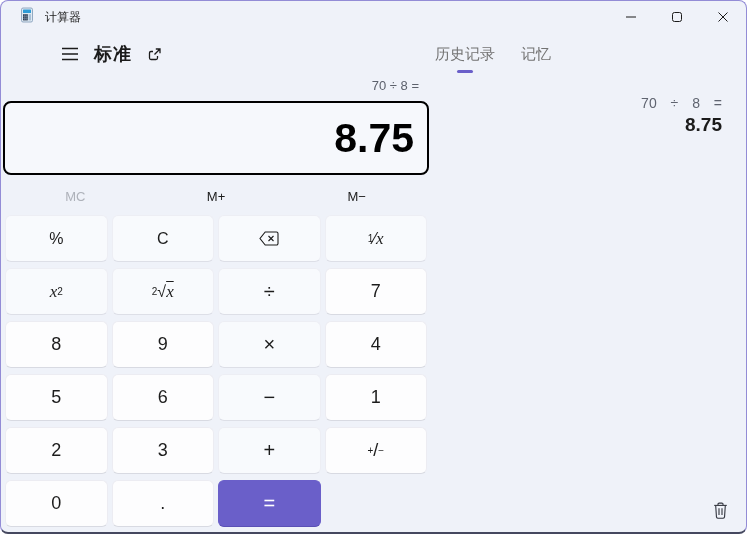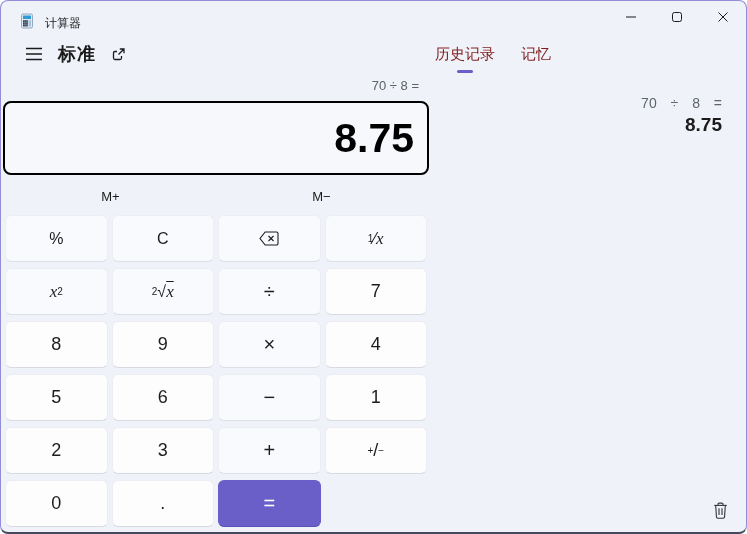--- a/index.html
+++ b/index.html
@@ -11,35 +11,35 @@
     background:#eff2f9;
     border:1px solid #938cd6;
     border-bottom:2px solid #45485f;
     border-radius:8px;
     overflow:hidden;
     position:relative;
     display:flex; flex-direction:column;
   }
 
   
-  .titlebar{ height:32px; display:flex; align-items:flex-end; flex:0 0 auto; }
+  .titlebar{ height:32px; display:flex; align-items:center; flex:0 0 auto; }
   .titlebar-left{ display:flex; align-items:center; padding-left:18px; gap:10px; }
   .app-title{ font-size:12px; color:#1b1b1b; }
   .win-controls{ margin-left:auto; display:flex; height:100%; }
   .win-btn{ width:46px; height:100%; display:flex; align-items:center; justify-content:center;
             background:transparent; border:none; cursor:pointer; }
   .win-btn svg{ display:block; }
 
   
   .content{ flex:1; display:flex; min-height:0; }
   .main-col{ width:430px; flex:0 0 430px; display:flex; flex-direction:column; }
   .side-col{ flex:1; display:flex; flex-direction:column; min-width:0; }
 
   
-  .toolbar{ height:42px; display:flex; align-items:center; padding-left:15px; flex:0 0 auto; }
+  .toolbar{ height:42px; display:flex; align-items:center; padding-left:15px; flex:0 0 auto;margin-left:36px; }
   .icon-btn{ width:36px; height:34px; border:none; background:transparent; border-radius:4px;
              display:flex; align-items:center; justify-content:center; cursor:pointer; }
   .mode-label{ font-size:18px; font-weight:bold; margin:0 4px 0 6px; letter-spacing:1px; }
 
   
   .expr-line{ height:24px; text-align:right; padding-right:12px; font-size:13px;
               color:#5c616c; line-height:22px; flex:0 0 auto; }
   .display{ margin:2px 2px 0 2px; height:74px; border:2px solid #000; border-radius:8px;
             background:#f6f8fc; display:flex; align-items:center; justify-content:flex-end;
             padding-right:13px; flex:0 0 auto; }
@@ -62,21 +62,21 @@
   .key-equals{ background:#6a5fc9; border:1px solid #6a5fc9; border-bottom-color:#5a50b5;
                color:#fff; font-size:20px; }
   .key sup{ font-size:10px; }
   .key sub{ font-size:10px; }
   .key i{ font-family:"Liberation Serif","DejaVu Serif",serif; font-style:italic; font-size:17px; }
   .ovl{ text-decoration:overline; }
 
   
   .tabs-row{ height:42px; display:flex; align-items:center; gap:26px; padding-left:4px; flex:0 0 auto; }
   .tab{ position:relative; height:100%; display:flex; align-items:center; font-size:15px;
-        background:transparent; border:none; cursor:pointer; font-family:inherit; color:#7f1d1d; }
+        background:transparent; border:none; cursor:pointer; font-family:inherit; color:#737373; }
   .tab-underline{ position:absolute; bottom:2px; left:50%; transform:translateX(-50%);
                   width:16px; height:3px; border-radius:2px; background:#6a5fc9; }
   .history-list{ flex:1; padding-top:14px; overflow:hidden; }
   .history-entry{ text-align:right; padding:6px 24px 8px 12px; cursor:pointer; }
   .history-expr{ font-size:14px; color:#5f6470; word-spacing:10px; }
   .history-result{ font-size:19px; font-weight:bold; color:#1b1b1b; margin-top:3px; }
   .panel-footer{ height:40px; position:relative; flex:0 0 auto; }
   .trash-btn{ position:absolute; right:10px; bottom:6px; width:32px; height:30px;
               background:transparent; border:none; border-radius:4px; cursor:pointer;
               display:flex; align-items:center; justify-content:center; }
@@ -137,20 +137,21 @@
         </button>
       </div>
 
       <div class="expr-line">70 ÷ 8 =</div>
 
       <div class="display">
         <span class="display-value">8.75</span>
       </div>
 
       <div class="memory-row">
+          <button class="mem-btn disabled" disabled="">MC</button>
           <button class="mem-btn">M+</button>
           <button class="mem-btn">M−</button>
         </div>
 
       <div class="keypad">
           <button class="key key-function">%</button>
           <button class="key key-function">C</button>
           <button class="key key-function">
             <svg width="20" height="15" viewBox="0 0 20 15">
               <path d="M6.2 1 H17.5 A1.5 1.5 0 0 1 19 2.5 v10 A1.5 1.5 0 0 1 17.5 14 H6.2 L1 7.5 Z" fill="none" stroke="#1b1b1b" stroke-width="1.1"></path>

